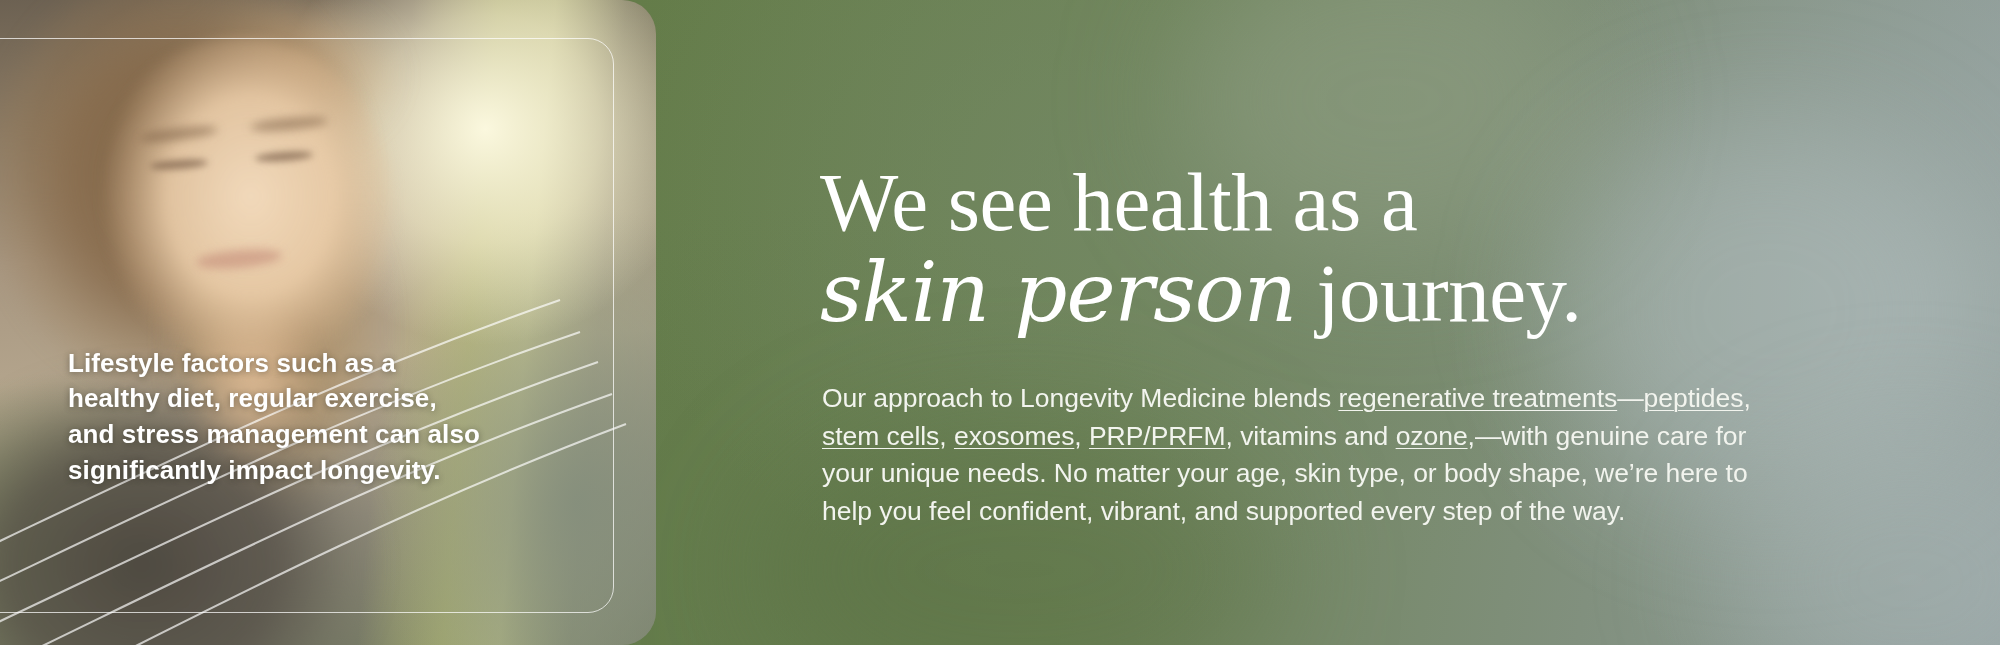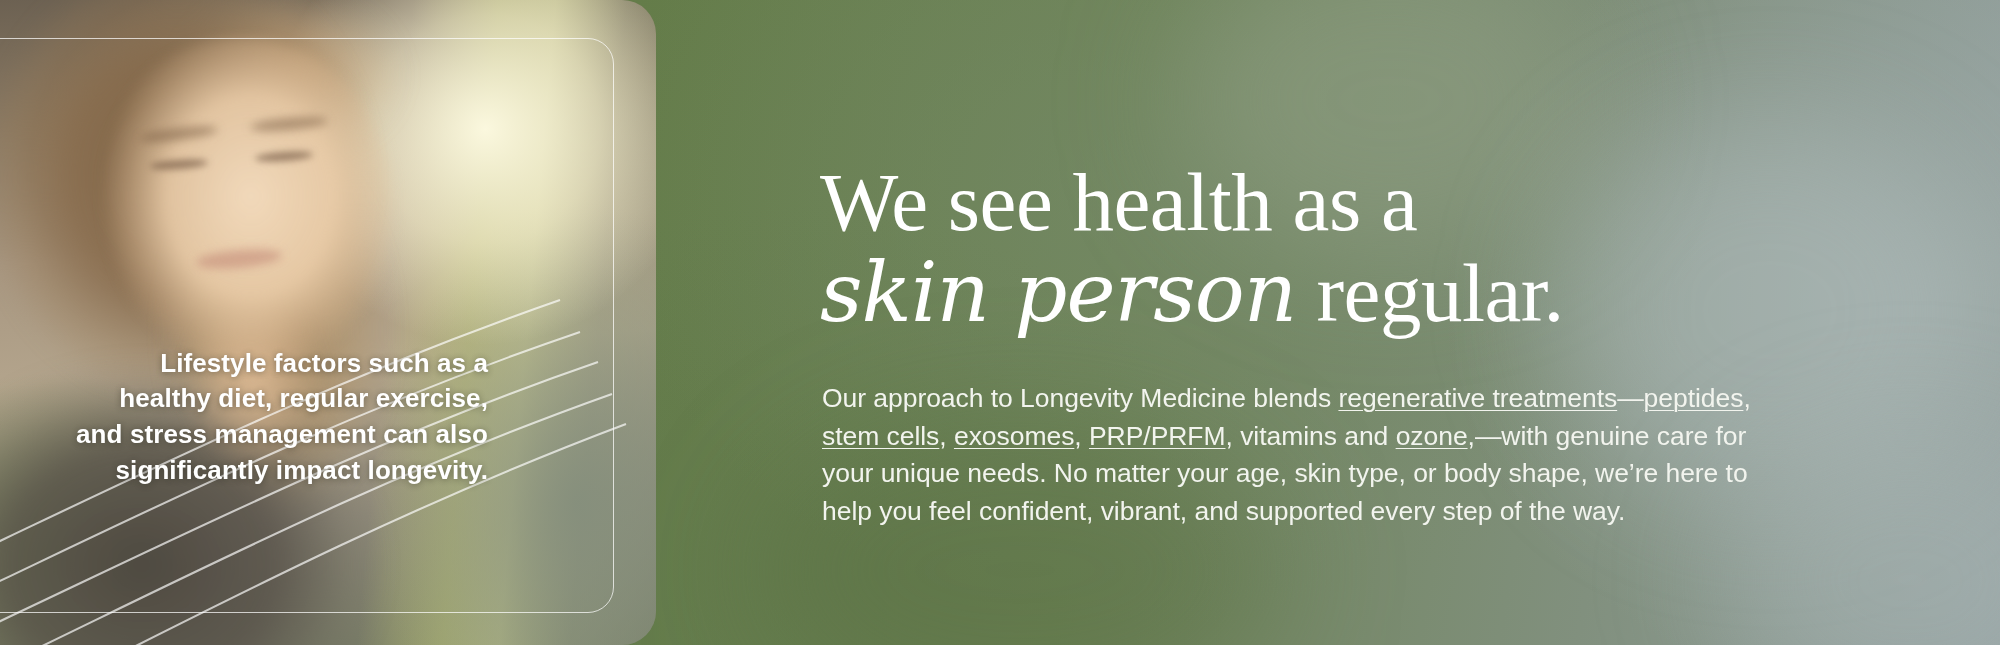--- a/index.html
+++ b/index.html
@@ -179,21 +179,20 @@
     border-bottom-right-radius: 26px;
     pointer-events: none;
   }
 
   
   .photo-caption {
     position: absolute;
     right: 168px;
     bottom: 156px;
     width: 420px;
-    text-align: right;
     color: #ffffff;
     font-family: "Liberation Sans", sans-serif;
     font-size: 26px;
     font-weight: 700;
     line-height: 1.38;
     letter-spacing: 0.1px;
     text-shadow: 0 1px 6px rgba(40,40,30,0.48);
   }
 
   
@@ -282,19 +281,19 @@
 
     <div class="photo-frame"></div>
 
     <div class="photo-caption">Lifestyle factors such as a healthy diet, regular exercise, and stress management can also significantly impact longevity.</div>
   </div>
 
   <div class="content">
 
     <h1 class="headline">
       <span class="l1">We see health as a</span>
-      <span class="l2"><span class="emph">skin person</span><span> regular.</span></span>
+      <span class="l2"><span class="emph">skin person</span><span> journey.</span></span>
     </h1>
 
     <p class="body-copy"><span>Our approach to Longevity Medicine blends </span><a href="#">regenerative treatments</a><span>—</span><a href="#">peptides</a><span>, </span><a href="#">stem cells</a><span>, </span><a href="#">exosomes</a><span>, </span><a href="#">PRP/PRFM</a><span>, vitamins and </span><a href="#">ozone</a><span>,—with genuine care for your unique needs. No matter your age, skin type, or body shape, we’re here to help you feel confident, vibrant, and supported every step of the way.</span></p>
 
   </div>
 </div>
 
 </body></html>

